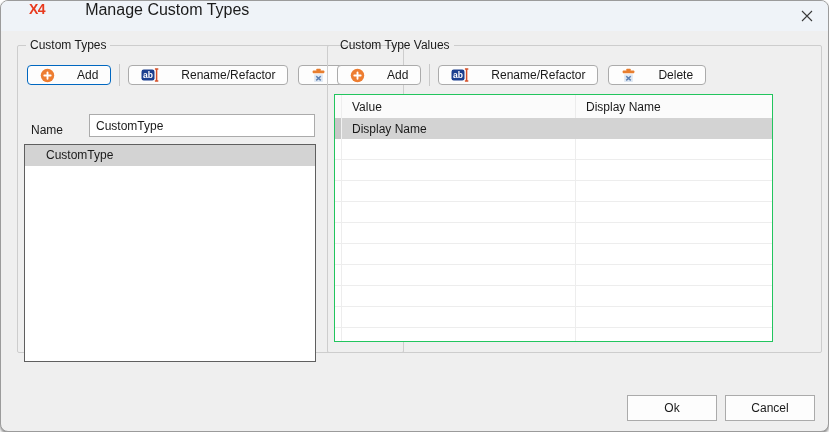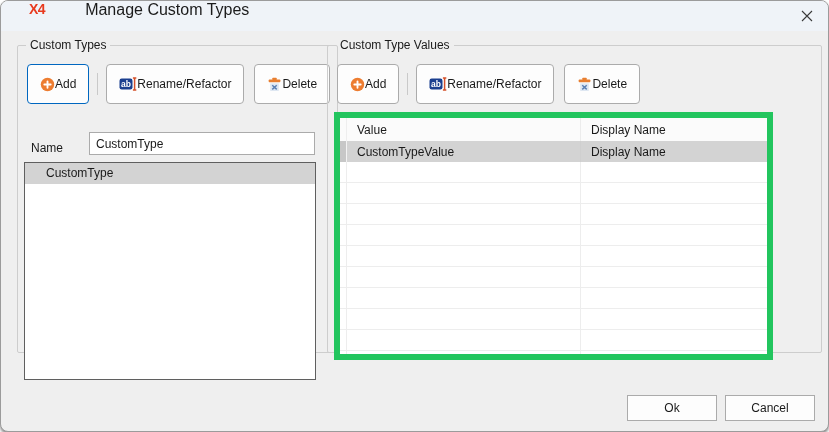--- a/index.html
+++ b/index.html
@@ -59,22 +59,22 @@
   }
   fieldset.group legend { padding: 0 4px; margin-left: 1px; font-size: 12px; color: #1a1a1a; }
   #left-group  { left: 16px;   width: 308px; }
   #right-group { left: 326px; width: 495px; }
 
   
   .toolbar { display: flex; align-items: center; margin-top: 12px; margin-left: 2px; }
   .tbtn {
     display: inline-flex;
     align-items: center;
-    gap: 0;
-    height: 40px;
+    gap: 22px;
+    height: 20px;
     padding: 0 12px;
     background: #fdfdfd;
     border: 1px solid #ababab;
     border-radius: 4px;
     font-family: "Liberation Sans", sans-serif;
     font-size: 12px;
     color: #1a1a1a;
     cursor: default;
   }
   .tbtn.focused { border-color: #0067c0; }
@@ -114,21 +114,21 @@
   }
   .list-item.selected { background: #d3d3d3; }
 
   
   .grid {
     margin-top: 8px;
     margin-left: -1px;
     width: 439px;
     height: 248px;
     background: #ffffff;
-    border: 6px solid #22c55e;
+    border: 1px solid #22c55e;
     overflow: hidden;
   }
   .trow, .thead { display: flex; align-items: stretch; }
   .thead { height: 23px; background: #fbfbfb; }
   .trow  { height: 21px; }
   .gutter { width: 7px; flex: 0 0 7px; border-right: 1px solid #eeeeee; }
   .c1 { flex: 0 0 234px; padding-left: 10px; display: flex; align-items: center; border-right: 1px solid #ececec; }
   .c2 { flex: 1 1 auto;  padding-left: 10px; display: flex; align-items: center; }
   .thead .c1, .thead .c2 { font-size: 12px; color: #1a1a1a; }
   .trow.selected { background: #d3d3d3; }
@@ -259,21 +259,20 @@
       </div>
 
       <div class="grid">
         <div class="thead">
           <div class="gutter"></div>
           <div class="c1">Value</div>
           <div class="c2">Display Name</div>
         </div>
         <div class="trow selected">
           <div class="gutter"></div>
-          <div class="c1">CustomTypeValue</div>
           <div class="c2">Display Name</div>
         </div>
         <div id="empty-rows">
             <div class="trow empty">
               <div class="gutter"></div>
               <div class="c1"></div>
               <div class="c2"></div>
             </div>
             <div class="trow empty">
               <div class="gutter"></div>

